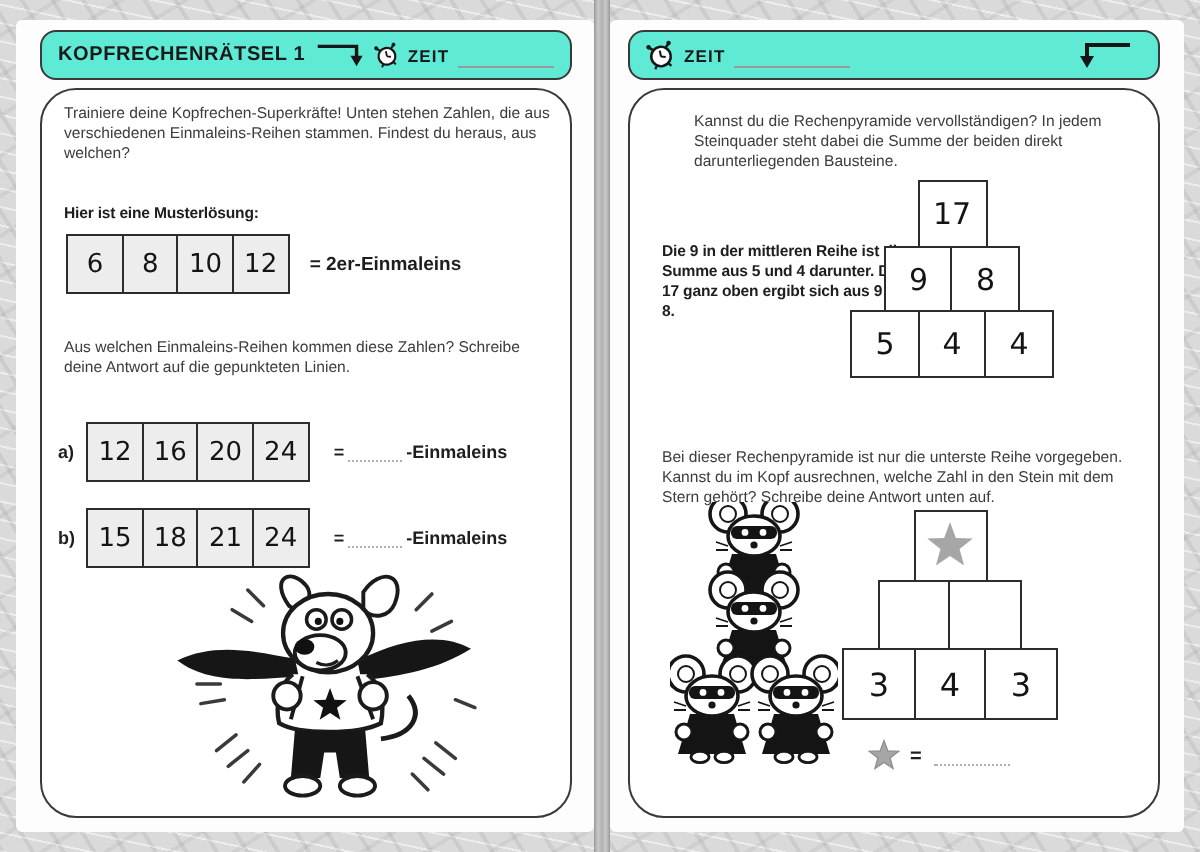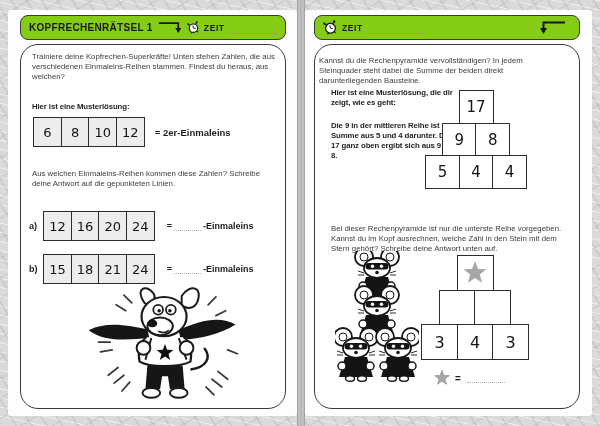--- a/index.html
+++ b/index.html
@@ -10,21 +10,21 @@
     background-image:
       repeating-linear-gradient(58deg, rgba(120,120,120,.14) 0 2px, transparent 2px 13px),
       repeating-linear-gradient(-32deg, rgba(130,130,130,.12) 0 2px, transparent 2px 17px),
       repeating-linear-gradient(12deg, rgba(255,255,255,.5) 0 1px, transparent 1px 9px);
   }
   .page{position:absolute;top:10px;height:406px;background:#fdfdfd;border-radius:3px;}
   .page-left{left:8px;width:289px;}
   .page-right{left:305px;width:287px;}
   .gutter{position:absolute;left:297px;top:0;width:8px;height:426px;
     background:linear-gradient(90deg,#999 0,#c9c9c9 2px,#b2b2b2 4px,#c9c9c9 6px,#999 8px);}
-  .hbox{position:absolute;top:15px;width:266px;height:25px;background:#84cc16;
+  .hbox{position:absolute;top:15px;width:266px;height:25px;background:#5eead4;
     border:1.6px solid #3a3a3a;border-radius:8px;box-sizing:border-box;
     display:flex;align-items:center;padding:0 8px;}
   .cbox{position:absolute;top:44px;width:266px;height:365px;background:#fff;
     border:1.6px solid #3a3a3a;border-radius:18px;box-sizing:border-box;}
   #hbox-left,#cbox-left{left:20px;}
   #hbox-right,#cbox-right{left:314px;}
   .title{font-weight:700;font-size:10px;letter-spacing:.3px;color:#1a1a1a;white-space:nowrap;}
   .zeit{font-weight:700;font-size:8.5px;letter-spacing:.6px;color:#1a1a1a;margin-left:4px;}
   .zline{border-bottom:1.2px solid #9a9a9a;height:12px;display:inline-block;}
   .spacer{flex:1;}
@@ -171,23 +171,22 @@
   <span class="zeit">ZEIT</span>
   <span class="zline" style="width:58px;margin-left:4px;"></span>
   <span class="spacer"></span>
   <svg width="30" height="17" viewBox="0 0 30 17" style="margin-right:5px">
     <path d="M29,3.5 H7.5 V10" fill="none" stroke="#161616" stroke-width="2"></path>
     <path d="M4,9 L7.5,15 L11,9 Z" fill="#161616"></path>
   </svg>
 </div>
 
 <div class="cbox" id="cbox-right">
-  <p class="body" style="left:4px;top:11px;width:238px;">Kannst du die Rechenpyramide vervollständigen? In jedem Steinquader steht dabei die Summe der beiden direkt darunterliegenden Bausteine.</p>
-
-  <div class="hand" style="left:16px;top:43px;width:126px;">Hier ist eine Musterlösung, die dir zeigt, wie es geht:</div>
+  <p class="body" style="left:32px;top:11px;width:238px;">Kannst du die Rechenpyramide vervollständigen? In jedem Steinquader steht dabei die Summe der beiden direkt darunterliegenden Bausteine.</p>
+
   <div class="hand" style="left:16px;top:76px;width:128px;">Die 9 in der mittleren Reihe ist die Summe aus 5 und 4 darunter. Die 17 ganz oben ergibt sich aus 9 und 8.</div>
 
   <div class="pyramid p1" style="left:108px;top:45px;width:106px;">
     <div class="prow">
       <div class="pcell">17</div>
     </div>
     <div class="prow">
       <div class="pcell">9</div>
       <div class="pcell">8</div>
     </div>

